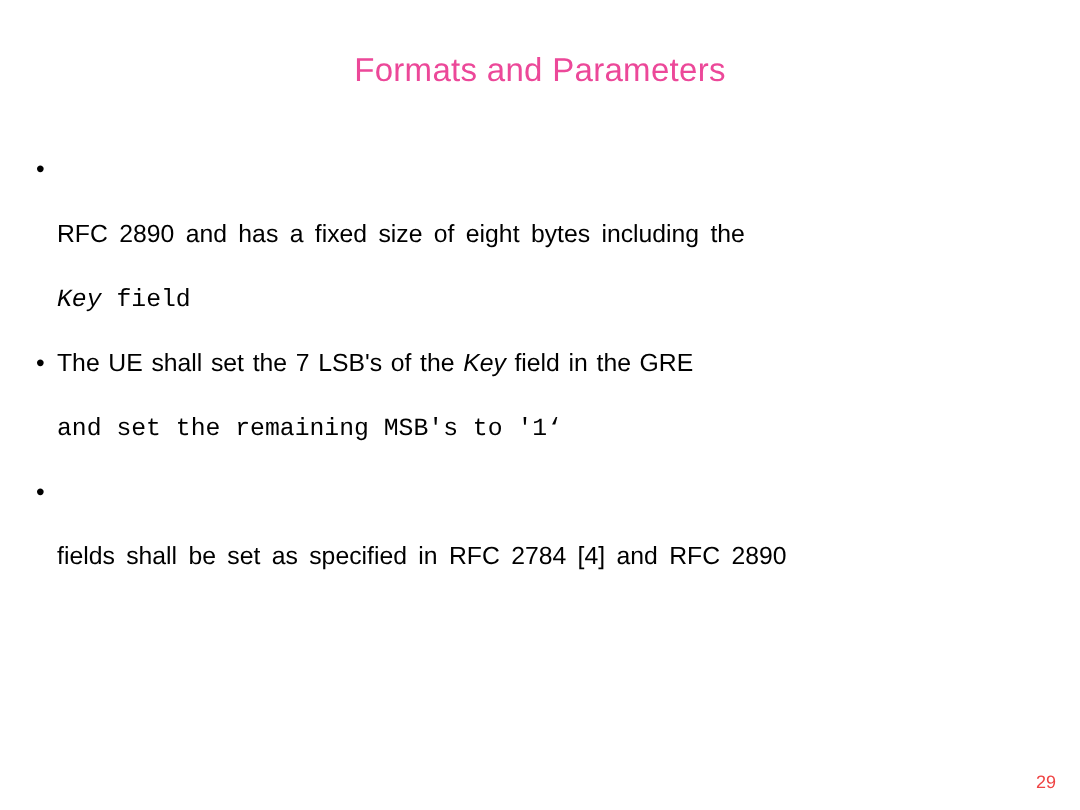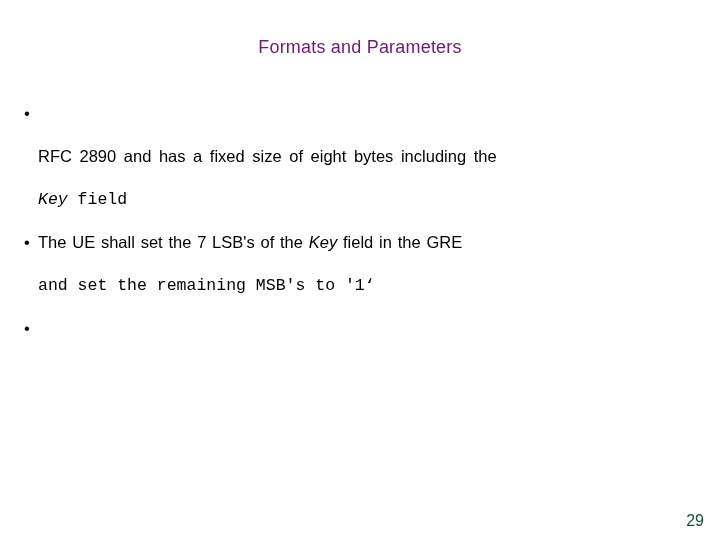--- a/index.html
+++ b/index.html
@@ -19,22 +19,22 @@
     height: 540px;
     background: #ffffff;
     box-sizing: border-box;
   }
   .slide-title {
     position: absolute;
     top: 31px;
     left: 0;
     width: 720px;
     text-align: center;
-    color: #701a75;
-    font-size: 18px;
+    color: #ec4899;
+    font-size: 22px;
     line-height: 32px;
     font-weight: normal;
     letter-spacing: 0.2px;
     margin: 0;
     white-space: nowrap;
   }
   .body-block {
     position: absolute;
     top: 92px;
     left: 22px;
@@ -71,23 +71,23 @@
   .j-mid    { word-spacing: 3.0px; }
   .j-narrow { word-spacing: 1.2px; }
   .j-none   { word-spacing: 0px; font-family: Liberation Mono, monospace; }
   .em-key {
     font-style: italic;
   }
   .page-number {
     position: absolute;
     right: 16px;
     bottom: 12px;
-    font-size: 16px;
+    font-size: 12px;
     line-height: 14px;
-    color: #14532d;
+    color: #ef4444;
   }
 </style>
 </head>
 <body>
 
 <div class="slide">
 
   <h1 class="slide-title">Formats and Parameters</h1>
 
   <div class="body-block">
@@ -111,19 +111,22 @@
       </div>
       <div class="cont-line j-none">
         <span>and set the remaining MSB's to '1‘</span>
       </div>
     </div>
 
     <div class="bullet-group">
       <div class="bullet-line j-narrow">
         <span class="bullet-dot">•</span>
       </div>
+      <div class="cont-line j-mid">
+        <span>fields shall be set as specified in RFC 2784 [4] and RFC 2890</span>
+      </div>
     </div>
 
   </div>
 
   <div class="page-number">29</div>
 
 </div>
 
 </body></html>

